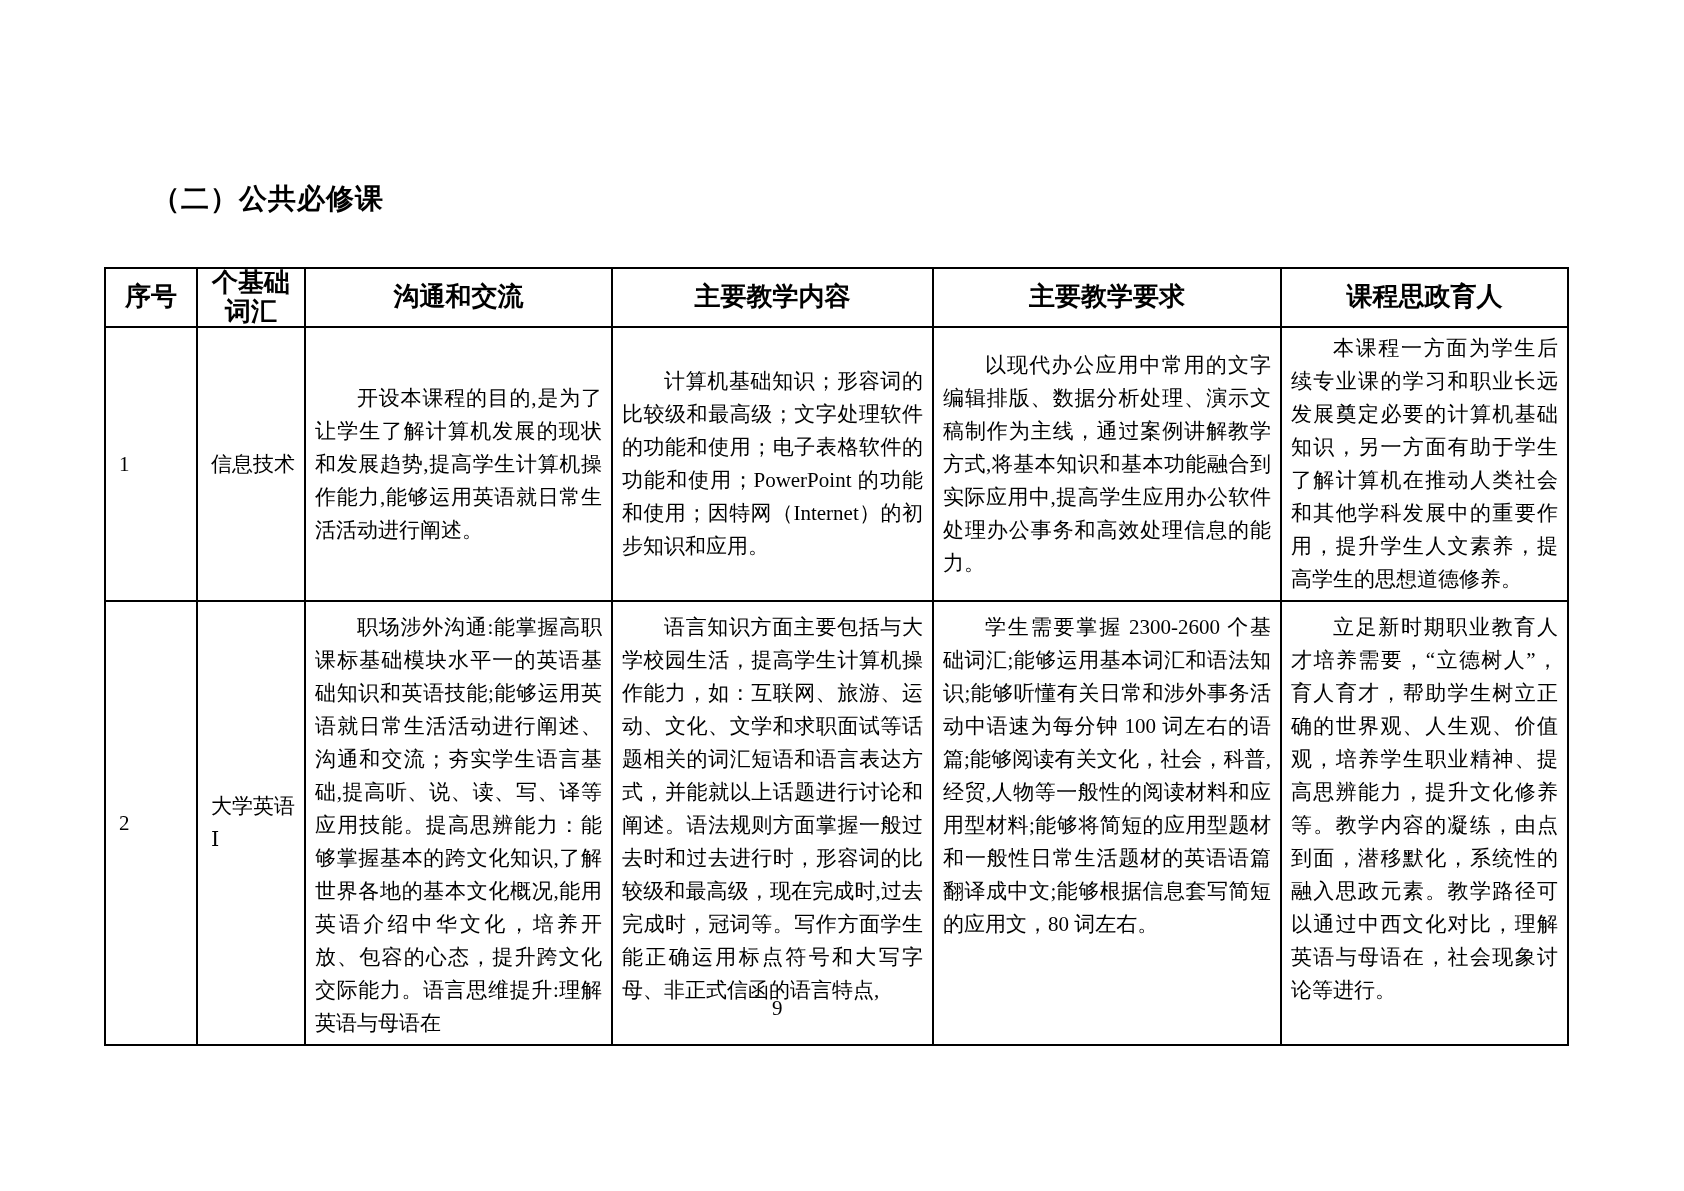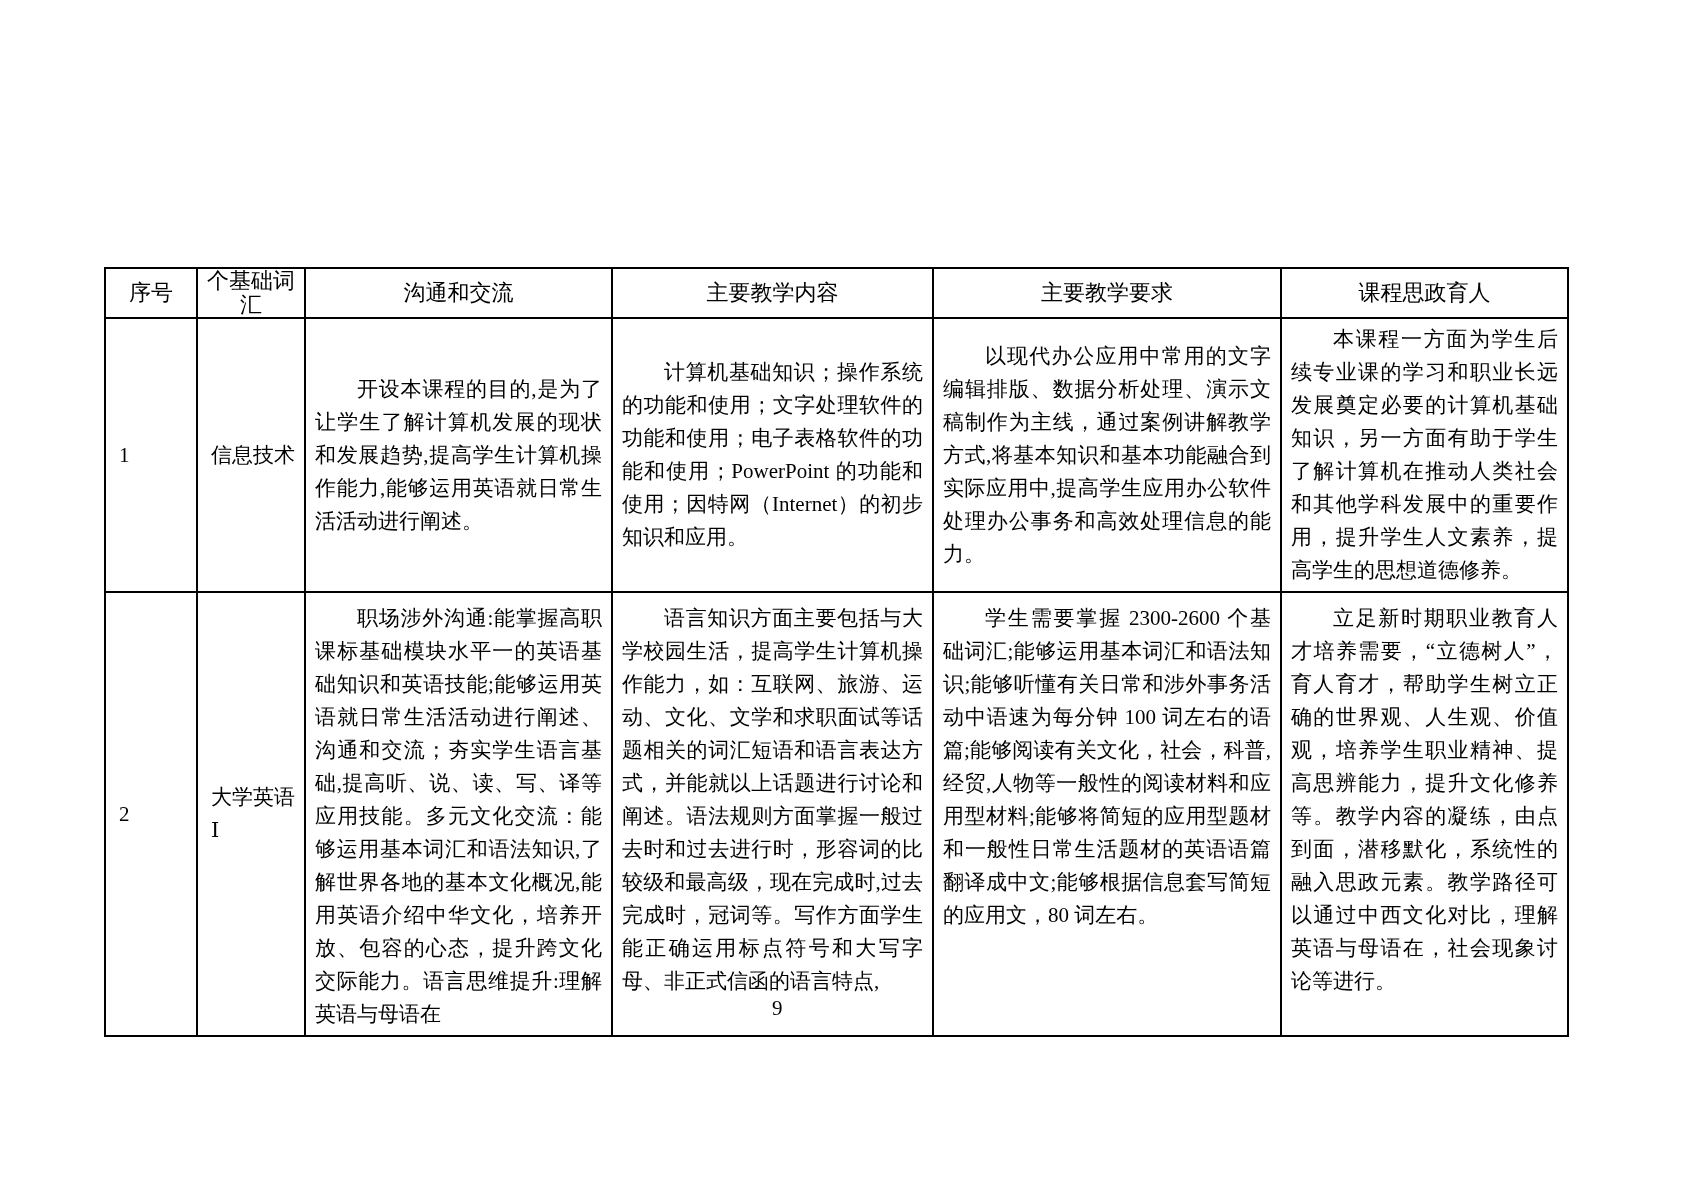--- a/index.html
+++ b/index.html
@@ -30,22 +30,22 @@
     width: 1463px;
     border-collapse: collapse;
     table-layout: fixed;
   }
   .course-table th, .course-table td {
     border: 2px solid #000000;
     overflow: hidden;
   }
   .course-table th {
     height: 39px;
-    font-size: 22px;
-    font-weight: normal;
+    font-size: 26px;
+    font-weight: bold;
     text-align: center;
     padding: 0 2px;
     line-height: 1.1;
   }
   .course-table td {
     font-size: 21px;
     line-height: 33px;
     vertical-align: middle;
     padding: 4px 9px;
   }
@@ -70,20 +70,21 @@
     left: 772px;
     top: 996px;
     font-size: 21px;
   }
 </style>
 </head>
 <body>
 
 <div class="page">
 
+  <h2 class="heading">（二）公共必修课</h2>
 
   <table class="course-table">
     <colgroup>
       <col style="width:92px">
       <col style="width:108px">
       <col style="width:307px">
       <col style="width:321px">
       <col style="width:348px">
       <col style="width:287px">
     </colgroup>
@@ -98,34 +99,34 @@
       </tr>
     </thead>
     <tbody>
       <tr class="row-1">
         <td class="cell-plain">1</td>
         <td class="cell-plain">信息技术</td>
         <td class="cell-text">
           <p>开设本课程的目的,是为了让学生了解计算机发展的现状和发展趋势,提高学生计算机操作能力,能够运用英语就日常生活活动进行阐述。</p>
         </td>
         <td class="cell-text">
-          <p>计算机基础知识；操作系统的功能和使用；文字处理软件的功能和使用；电子表格软件的功能和使用；PowerPoint 的功能和使用；因特网（Internet）的初步知识和应用。</p>
+          <p>计算机基础知识；形容词的比较级和最高级；文字处理软件的功能和使用；电子表格软件的功能和使用；PowerPoint 的功能和使用；因特网（Internet）的初步知识和应用。</p>
         </td>
         <td class="cell-text">
           <p>以现代办公应用中常用的文字编辑排版、数据分析处理、演示文稿制作为主线，通过案例讲解教学方式,将基本知识和基本功能融合到实际应用中,提高学生应用办公软件处理办公事务和高效处理信息的能力。</p>
         </td>
         <td class="cell-text">
           <p>本课程一方面为学生后续专业课的学习和职业长远发展奠定必要的计算机基础知识，另一方面有助于学生了解计算机在推动人类社会和其他学科发展中的重要作用，提升学生人文素养，提高学生的思想道德修养。</p>
         </td>
       </tr>
       <tr class="row-2">
         <td class="cell-plain">2</td>
         <td class="cell-plain">大学英语 Ⅰ</td>
         <td class="cell-text">
-          <p>职场涉外沟通:能掌握高职课标基础模块水平一的英语基础知识和英语技能;能够运用英语就日常生活活动进行阐述、沟通和交流；夯实学生语言基础,提高听、说、读、写、译等应用技能。多元文化交流：能够运用基本词汇和语法知识,了解世界各地的基本文化概况,能用英语介绍中华文化，培养开放、包容的心态，提升跨文化交际能力。语言思维提升:理解英语与母语在</p>
+          <p>职场涉外沟通:能掌握高职课标基础模块水平一的英语基础知识和英语技能;能够运用英语就日常生活活动进行阐述、沟通和交流；夯实学生语言基础,提高听、说、读、写、译等应用技能。提高思辨能力：能够掌握基本的跨文化知识,了解世界各地的基本文化概况,能用英语介绍中华文化，培养开放、包容的心态，提升跨文化交际能力。语言思维提升:理解英语与母语在</p>
         </td>
         <td class="cell-text">
           <p>语言知识方面主要包括与大学校园生活，提高学生计算机操作能力，如：互联网、旅游、运动、文化、文学和求职面试等话题相关的词汇短语和语言表达方式，并能就以上话题进行讨论和阐述。语法规则方面掌握一般过去时和过去进行时，形容词的比较级和最高级，现在完成时,过去完成时，冠词等。写作方面学生能正确运用标点符号和大写字母、非正式信函的语言特点,</p>
         </td>
         <td class="cell-text">
           <p>学生需要掌握 2300-2600 个基础词汇;能够运用基本词汇和语法知识;能够听懂有关日常和涉外事务活动中语速为每分钟 100 词左右的语篇;能够阅读有关文化，社会，科普,经贸,人物等一般性的阅读材料和应用型材料;能够将简短的应用型题材和一般性日常生活题材的英语语篇翻译成中文;能够根据信息套写简短的应用文，80 词左右。</p>
         </td>
         <td class="cell-text">
           <p>立足新时期职业教育人才培养需要，“立德树人”，育人育才，帮助学生树立正确的世界观、人生观、价值观，培养学生职业精神、提高思辨能力，提升文化修养等。教学内容的凝练，由点到面，潜移默化，系统性的融入思政元素。教学路径可以通过中西文化对比，理解英语与母语在，社会现象讨论等进行。</p>
         </td>

